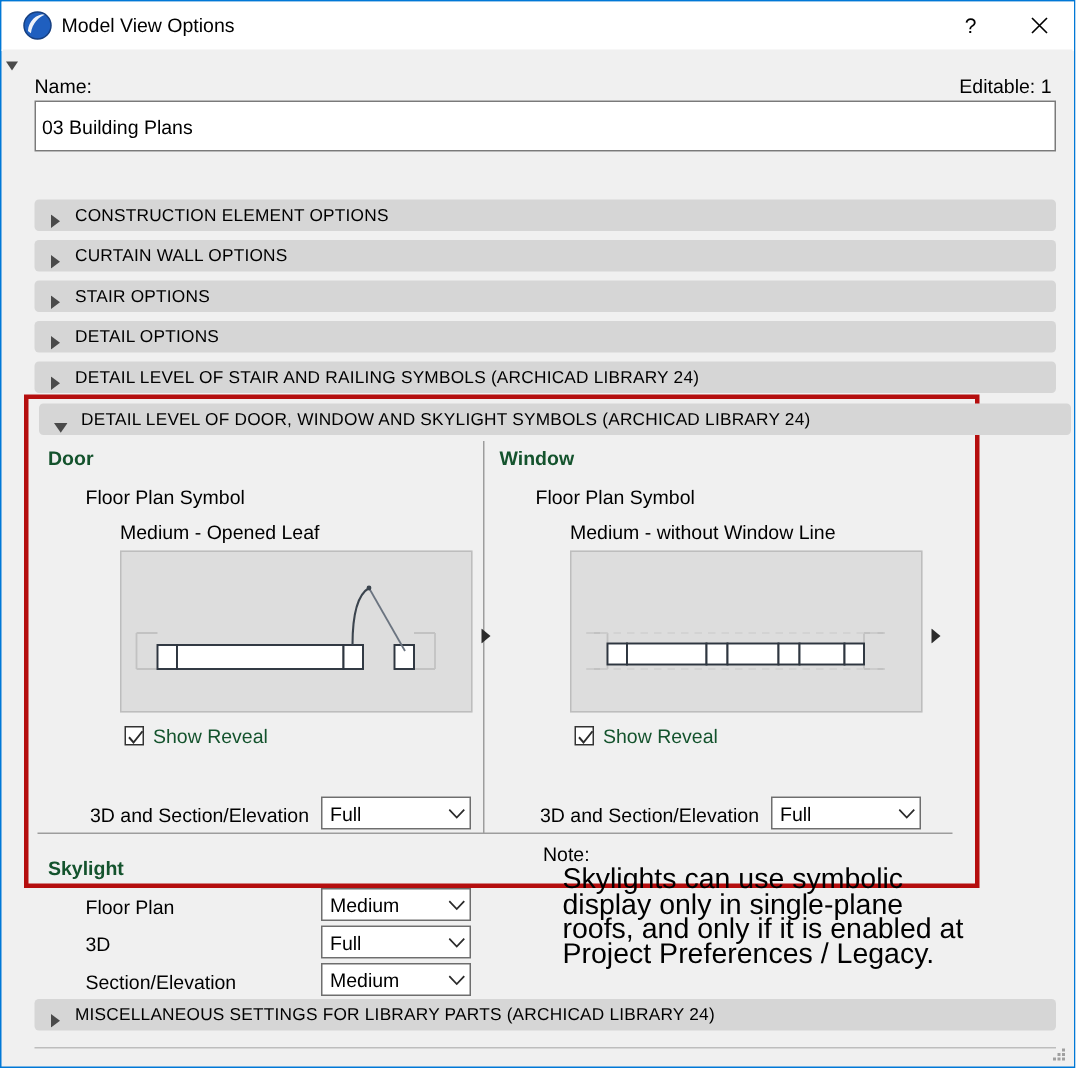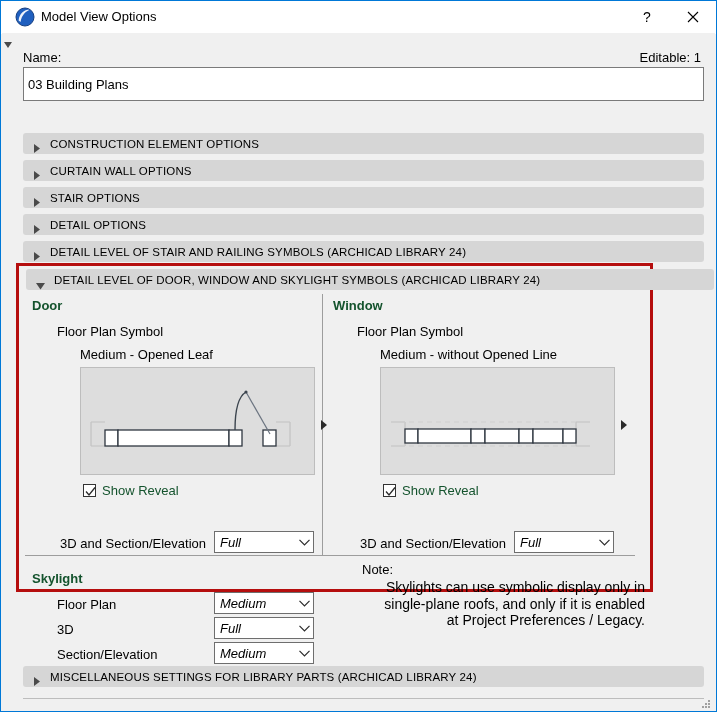--- a/index.html
+++ b/index.html
@@ -257,21 +257,20 @@
     align-items: center;
     cursor: default;
   }
   .dd .dd-val {
     font-size: 13px;
     color: #000;
     margin-left: 5px;
     flex: 1;
     white-space: nowrap;
     overflow: hidden;
-    font-style: italic;
   }
   .dd .dd-arrow {
     width: 18px;
     display: flex;
     align-items: center;
     justify-content: center;
     flex: none;
   }
 
   
@@ -280,24 +279,23 @@
     left: 343px;
     top: 296px;
     font-size: 13px;
     color: #000;
   }
   #note-body {
     position: absolute;
     left: 356px;
     top: 313px;
     width: 270px;
-    font-size: 14px;
+    font-size: 19px;
     color: #000;
     line-height: 16.5px;
-    text-align: right;
   }
 
   
   #footer-rule {
     position: absolute;
     left: 21px;
     top: 665px;
     width: 681px;
     height: 1px;
     background: #bdbdbd;
@@ -472,21 +470,21 @@
         <span class="dd-val">Full</span>
         <span class="dd-arrow">
           <svg width="11" height="7" viewBox="0 0 11 7">
               <path d="M0.5 0.8 L5.5 6 L10.5 0.8" stroke="#2b2b2b" stroke-width="1.2" fill="none"></path>
             </svg>
         </span>
       </div>
 
       <span class="col-title" style="left:314px; top:32px">Window</span>
       <span class="sub-label" style="left:338px; top:58px">Floor Plan Symbol</span>
-      <span class="symbol-caption" style="left:361px; top:81px">Medium - without Opened Line</span>
+      <span class="symbol-caption" style="left:361px; top:81px">Medium - without Window Line</span>
 
       <div class="symbol-box" style="left:361px; top:101px">
         <svg width="233" height="106" viewBox="0 0 233 106">
 
           <path d="M10 54 L24 54 M24 54 L24 78 M10 78 L24 78" stroke="#c2c2c2" stroke-width="1.2" fill="none"></path>
           <path d="M209 54 L195 54 M195 54 L195 78 M209 78 L195 78" stroke="#c2c2c2" stroke-width="1.2" fill="none"></path>
           <path d="M10 54 L209 54" stroke="#cfcfcf" stroke-width="1.1" stroke-dasharray="5 4" fill="none"></path>
           <path d="M10 78 L209 78" stroke="#cfcfcf" stroke-width="1.1" stroke-dasharray="5 4" fill="none"></path>
 
           <rect x="24" y="61" width="13" height="14" fill="#fff" stroke="#2e3640" stroke-width="1.3"></rect>

